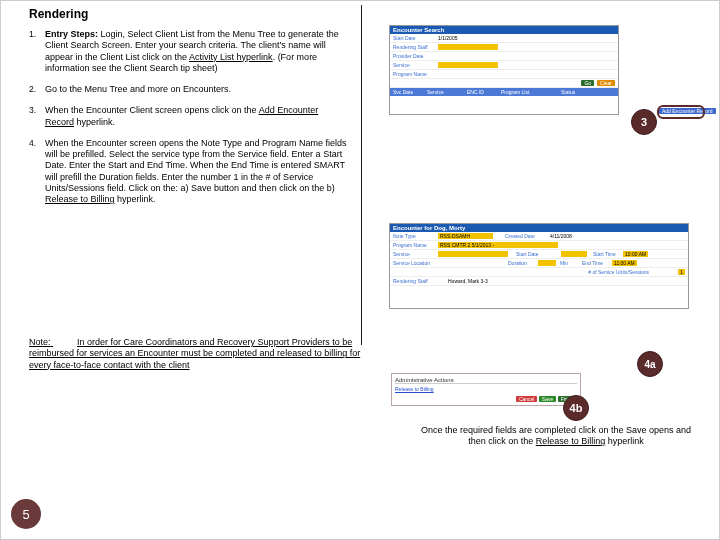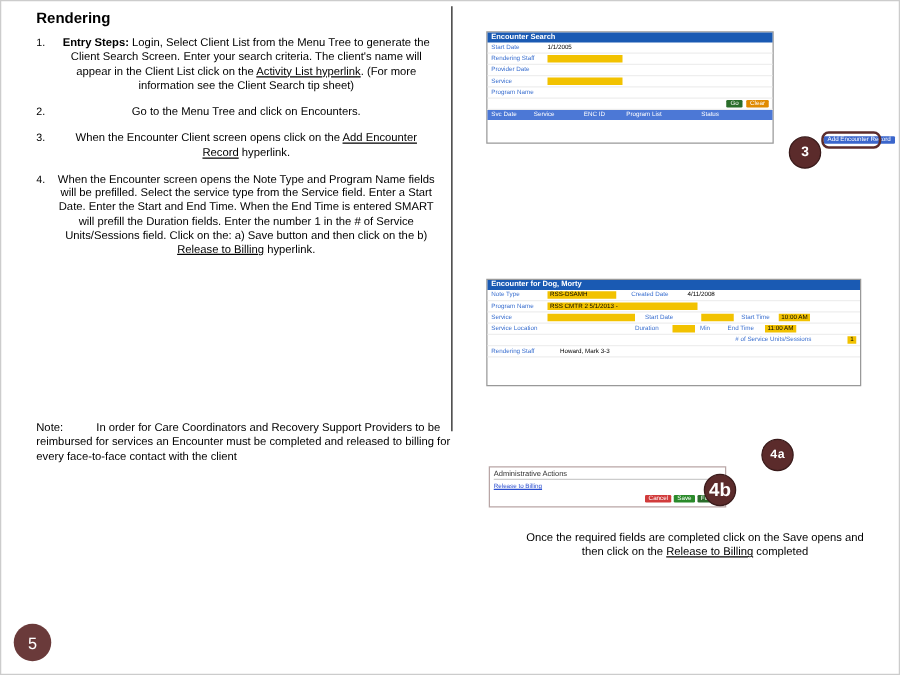--- a/index.html
+++ b/index.html
@@ -20,26 +20,27 @@
     position: absolute; top: 4px; left: 360px;
     width: 1px; height: 340px;
     background: #1a1a1a;
   }
   .steps {
     position: absolute; top: 28px; left: 28px; width: 320px;
     line-height: 1.25;
   }
   .step { display: flex; margin-bottom: 10px; }
   .step-num { width: 16px; flex: none; font-size: 8.5px; }
-  .step-body { flex: 1; text-align: center; }
+  .step-body { flex: 1; }
   .underline { text-decoration: underline; }
   .bold { font-weight: 700; }
   .note {
     position: absolute; top: 336px; left: 28px; width: 340px;
     line-height: 1.25;
+    text-decoration: underline;
   }
   .note .body { padding-left: 24px; }
   
   .shot {
     position: absolute;
     border: 0.5px solid #999;
     background: #fff;
     font-size: 5px;
   }
   .shot-header {
@@ -73,22 +74,22 @@
     border-radius: 50%;
     background: #5b2b2b; color: #fff;
     display: flex; align-items: center; justify-content: center;
     font-size: 11px; font-weight: 600;
     border: 1px solid #3a1b1b;
   }
   .callout-ring {
     position: absolute; border: 2px solid #5b2b2b; border-radius: 8px;
   }
   .c3 { top: 108px; left: 630px; }
-  .c4a { top: 350px; left: 608px; font-size: 10px; font-family: Liberation Mono, monospace;}
-  .c4b { top: 378px; left: 562px; font-size: 15px;}
+  .c4a { top: 350px; left: 636px; font-size: 10px;}
+  .c4b { top: 394px; left: 562px; font-size: 11px;}
   .ring-add { top: 104px; left: 656px; width: 48px; height: 14px; border-radius: 6px;}
   .bottom-caption {
     position: absolute; top: 424px; left: 410px; width: 290px;
     font-size: 9px; text-align: center; line-height: 1.25;
   }
   .page-num {
     position: absolute; bottom: 10px; left: 10px;
     width: 30px; height: 30px; border-radius: 50%;
     background: #6a3a3a; color: #fff;
     display: flex; align-items: center; justify-content: center;
@@ -103,21 +104,21 @@
 
 <div class="steps">
   <div class="step">
     <div class="step-num">1.</div>
     <div class="step-body">
       <span class="bold">Entry Steps:</span><span> Login, Select Client List from the Menu Tree to generate the Client Search Screen. Enter your search criteria. The client's name will appear in the Client List click on the </span><span class="underline">Activity List hyperlink</span><span>. (For more information see the Client Search tip sheet)</span>
     </div>
   </div>
   <div class="step">
     <div class="step-num">2.</div>
-    <div class="step-body">Go to the Menu Tree and click on Encounters.</div>
+    <div class="step-body">Go to the Menu Tree and more on Encounters.</div>
   </div>
   <div class="step">
     <div class="step-num">3.</div>
     <div class="step-body">
       <span>When the Encounter Client screen opens click on the </span><span class="underline">Add Encounter Record</span><span> hyperlink.</span>
     </div>
   </div>
   <div class="step">
     <div class="step-num">4.</div>
     <div class="step-body">
@@ -218,16 +219,16 @@
     <span class="btn-go">Finish</span>
   </div>
 </div>
 
 <div class="callout c3">3</div>
 <div class="callout-ring ring-add"></div>
 <div class="callout c4a">4a</div>
 <div class="callout c4b">4b</div>
 
 <div class="bottom-caption">
-  <span>Once the required fields are completed click on the Save opens and then click on the </span><span class="underline">Release to Billing</span><span> completed</span>
+  <span>Once the required fields are completed click on the Save opens and then click on the </span><span class="underline">Release to Billing</span><span> hyperlink</span>
 </div>
 
 <div class="page-num">5</div>
 
 </body></html>

